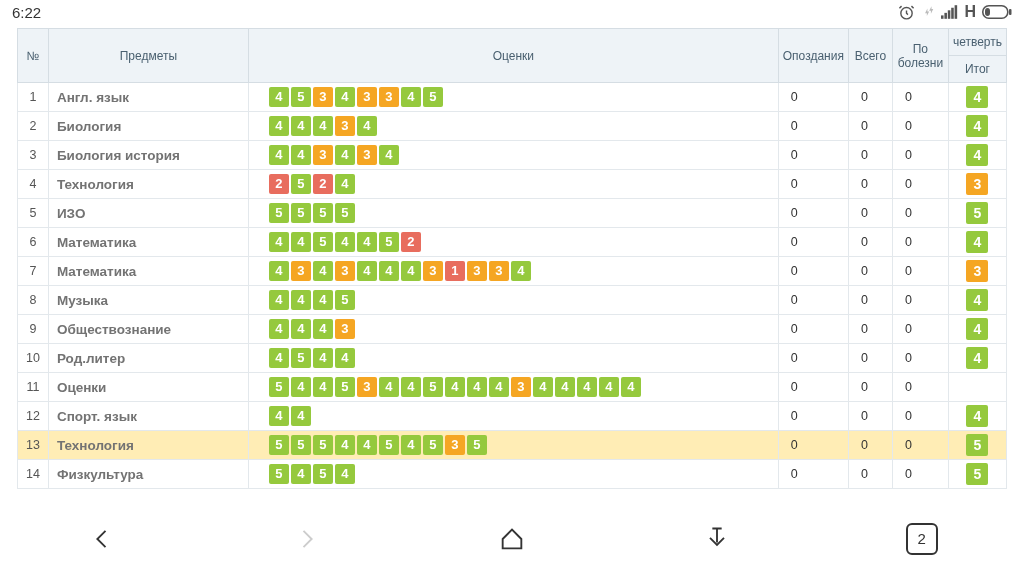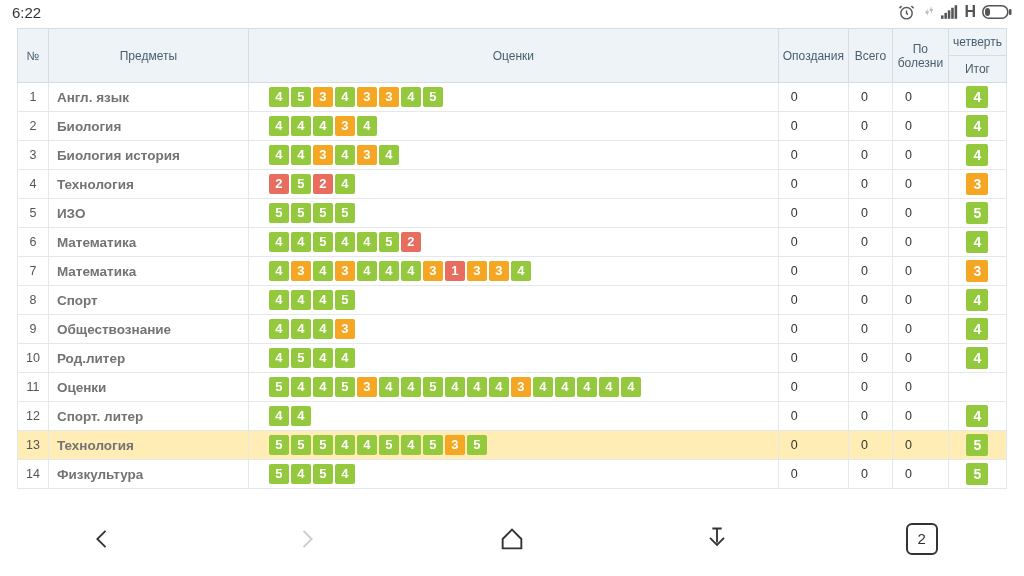--- a/index.html
+++ b/index.html
@@ -147,21 +147,21 @@
           <td class="num">7</td>
           <td class="subj">Математика</td>
           <td class="grades"><span class="grade g4">4</span><span class="grade g3">3</span><span class="grade g4">4</span><span class="grade g3">3</span><span class="grade g4">4</span><span class="grade g4">4</span><span class="grade g4">4</span><span class="grade g3">3</span><span class="grade g1">1</span><span class="grade g3">3</span><span class="grade g3">3</span><span class="grade g4">4</span></td>
           <td class="zero">0</td>
           <td class="zero">0</td>
           <td class="zero">0</td>
           <td class="term"><span class="term-grade g3">3</span></td>
         </tr>
         <tr>
           <td class="num">8</td>
-          <td class="subj">Спорт</td>
+          <td class="subj">Музыка</td>
           <td class="grades"><span class="grade g4">4</span><span class="grade g4">4</span><span class="grade g4">4</span><span class="grade g5">5</span></td>
           <td class="zero">0</td>
           <td class="zero">0</td>
           <td class="zero">0</td>
           <td class="term"><span class="term-grade g4">4</span></td>
         </tr>
         <tr>
           <td class="num">9</td>
           <td class="subj">Обществознание</td>
           <td class="grades"><span class="grade g4">4</span><span class="grade g4">4</span><span class="grade g4">4</span><span class="grade g3">3</span></td>
@@ -183,21 +183,21 @@
           <td class="num">11</td>
           <td class="subj">Оценки</td>
           <td class="grades"><span class="grade g5">5</span><span class="grade g4">4</span><span class="grade g4">4</span><span class="grade g5">5</span><span class="grade g3">3</span><span class="grade g4">4</span><span class="grade g4">4</span><span class="grade g5">5</span><span class="grade g4">4</span><span class="grade g4">4</span><span class="grade g4">4</span><span class="grade g3">3</span><span class="grade g4">4</span><span class="grade g4">4</span><span class="grade g4">4</span><span class="grade g4">4</span><span class="grade g4">4</span></td>
           <td class="zero">0</td>
           <td class="zero">0</td>
           <td class="zero">0</td>
           <td class="term"></td>
         </tr>
         <tr>
           <td class="num">12</td>
-          <td class="subj">Спорт. литер</td>
+          <td class="subj">Спорт. язык</td>
           <td class="grades"><span class="grade g4">4</span><span class="grade g4">4</span></td>
           <td class="zero">0</td>
           <td class="zero">0</td>
           <td class="zero">0</td>
           <td class="term"><span class="term-grade g4">4</span></td>
         </tr>
         <tr class="highlighted">
           <td class="num">13</td>
           <td class="subj">Технология</td>
           <td class="grades"><span class="grade g5">5</span><span class="grade g5">5</span><span class="grade g5">5</span><span class="grade g4">4</span><span class="grade g4">4</span><span class="grade g5">5</span><span class="grade g4">4</span><span class="grade g5">5</span><span class="grade g3">3</span><span class="grade g5">5</span></td>

